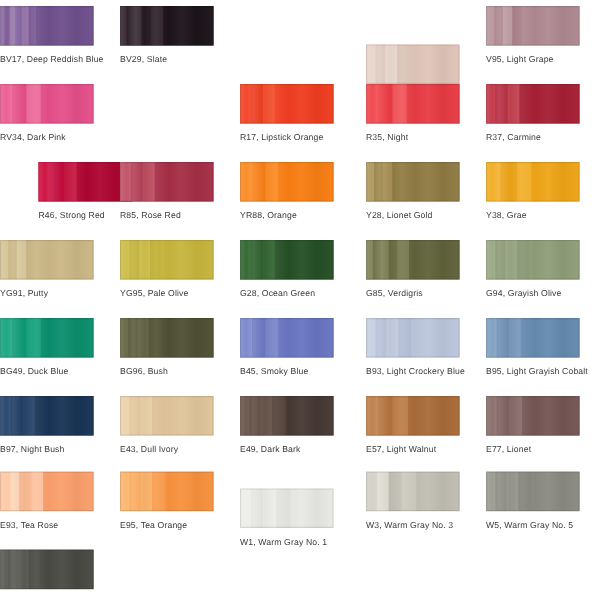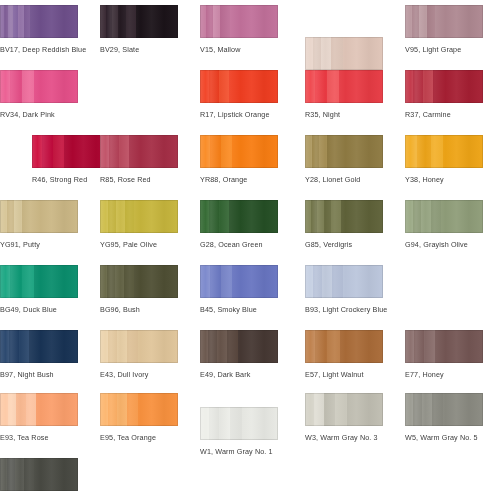--- a/index.html
+++ b/index.html
@@ -93,32 +93,20 @@
         <div class="band" style="left: 6px; width: 6px; background: rgb(42, 29, 39);"></div>
         <div class="band" style="left: 12px; width: 6px; background: rgb(56, 42, 51);"></div>
         <div class="band" style="left: 18px; width: 8px; background: rgb(37, 26, 34);"></div>
         <div class="band" style="left: 26px; width: 10px; background: rgb(48, 34, 43);"></div>
         <div class="band" style="left: 36px; width: 42px; background: rgb(27, 19, 25);"></div>
         <div class="sheen"></div>
         <div class="edge"></div>
       </div>
       <div class="swatch-label">BV29, Slate</div>
     </div>
-    <div class="swatch-cell" style="left: 200px; top: 5px;">
-      <div class="swatch-chip" style="background: rgb(191, 110, 150); width: 78px; height: 33px;">
-        <div class="band" style="left: 0px; width: 6px; background: rgb(198, 127, 162);"></div>
-        <div class="band" style="left: 6px; width: 7px; background: rgb(185, 106, 146);"></div>
-        <div class="band" style="left: 13px; width: 7px; background: rgb(205, 137, 170);"></div>
-        <div class="band" style="left: 20px; width: 10px; background: rgb(187, 109, 149);"></div>
-        <div class="band" style="left: 30px; width: 48px; background: rgb(193, 112, 154);"></div>
-        <div class="sheen"></div>
-        <div class="edge"></div>
-      </div>
-      <div class="swatch-label">V15, Mallow</div>
-    </div>
     <div class="swatch-cell" style="left: 305px; top: 21px; margin-top: 16px;">
       <div class="swatch-chip" style="background: rgb(227, 201, 189); width: 78px; height: 33px;">
         <div class="band" style="left: 0px; width: 8px; background: rgb(233, 214, 204);"></div>
         <div class="band" style="left: 8px; width: 8px; background: rgb(222, 202, 191);"></div>
         <div class="band" style="left: 16px; width: 10px; background: rgb(234, 217, 207);"></div>
         <div class="band" style="left: 26px; width: 12px; background: rgb(220, 196, 183);"></div>
         <div class="band" style="left: 38px; width: 40px; background: rgb(224, 197, 184);"></div>
         <div class="sheen"></div>
         <div class="edge"></div>
       </div>
@@ -227,21 +215,21 @@
     </div>
     <div class="swatch-cell" style="left: 405px; top: 135px;">
       <div class="swatch-chip" style="background: rgb(240, 168, 27); width: 78px; height: 33px;">
         <div class="band" style="left: 0px; width: 12px; background: rgb(242, 176, 44);"></div>
         <div class="band" style="left: 12px; width: 14px; background: rgb(238, 165, 25);"></div>
         <div class="band" style="left: 26px; width: 12px; background: rgb(243, 176, 42);"></div>
         <div class="band" style="left: 38px; width: 40px; background: rgb(238, 164, 22);"></div>
         <div class="sheen"></div>
         <div class="edge"></div>
       </div>
-      <div class="swatch-label">Y38, Honey</div>
+      <div class="swatch-label">Y38, Grae</div>
     </div>
     <div class="swatch-cell" style="left: 0px; top: 200px;">
       <div class="swatch-chip" style="background: rgb(205, 186, 135); width: 78px; height: 33px;">
         <div class="band" style="left: 0px; width: 7px; background: rgb(216, 199, 154);"></div>
         <div class="band" style="left: 7px; width: 7px; background: rgb(202, 182, 132);"></div>
         <div class="band" style="left: 14px; width: 8px; background: rgb(219, 203, 159);"></div>
         <div class="band" style="left: 22px; width: 8px; background: rgb(201, 182, 132);"></div>
         <div class="band" style="left: 30px; width: 48px; background: rgb(203, 183, 133);"></div>
         <div class="sheen"></div>
         <div class="edge"></div>
@@ -335,20 +323,31 @@
         <div class="band" style="left: 0px; width: 8px; background: rgb(199, 209, 227);"></div>
         <div class="band" style="left: 8px; width: 9px; background: rgb(182, 193, 216);"></div>
         <div class="band" style="left: 17px; width: 10px; background: rgb(195, 205, 224);"></div>
         <div class="band" style="left: 27px; width: 11px; background: rgb(178, 189, 213);"></div>
         <div class="band" style="left: 38px; width: 40px; background: rgb(187, 198, 220);"></div>
         <div class="sheen"></div>
         <div class="edge"></div>
       </div>
       <div class="swatch-label">B93, Light Crockery Blue</div>
     </div>
+    <div class="swatch-cell" style="left: 405px; top: 265px;">
+      <div class="swatch-chip" style="background: rgb(109, 143, 180); width: 78px; height: 33px;">
+        <div class="band" style="left: 0px; width: 9px; background: rgb(132, 163, 195);"></div>
+        <div class="band" style="left: 9px; width: 10px; background: rgb(108, 142, 179);"></div>
+        <div class="band" style="left: 19px; width: 10px; background: rgb(123, 154, 189);"></div>
+        <div class="band" style="left: 29px; width: 49px; background: rgb(100, 138, 175);"></div>
+        <div class="sheen"></div>
+        <div class="edge"></div>
+      </div>
+      <div class="swatch-label">B95, Light Grayish Cobalt</div>
+    </div>
     <div class="swatch-cell" style="left: 0px; top: 330px;">
       <div class="swatch-chip" style="background: rgb(30, 58, 96); width: 78px; height: 33px;">
         <div class="band" style="left: 0px; width: 9px; background: rgb(45, 74, 112);"></div>
         <div class="band" style="left: 9px; width: 10px; background: rgb(29, 58, 97);"></div>
         <div class="band" style="left: 19px; width: 10px; background: rgb(40, 69, 106);"></div>
         <div class="band" style="left: 29px; width: 49px; background: rgb(24, 51, 85);"></div>
         <div class="sheen"></div>
         <div class="edge"></div>
       </div>
       <div class="swatch-label">B97, Night Bush</div>
@@ -390,21 +389,21 @@
     </div>
     <div class="swatch-cell" style="left: 405px; top: 330px;">
       <div class="swatch-chip" style="background: rgb(124, 94, 92); width: 78px; height: 33px;">
         <div class="band" style="left: 0px; width: 9px; background: rgb(141, 114, 112);"></div>
         <div class="band" style="left: 9px; width: 10px; background: rgb(123, 93, 91);"></div>
         <div class="band" style="left: 19px; width: 11px; background: rgb(135, 107, 105);"></div>
         <div class="band" style="left: 30px; width: 48px; background: rgb(116, 86, 84);"></div>
         <div class="sheen"></div>
         <div class="edge"></div>
       </div>
-      <div class="swatch-label">E77, Honey</div>
+      <div class="swatch-label">E77, Lionet</div>
     </div>
     <div class="swatch-cell" style="left: 0px; top: 393px;">
       <div class="swatch-chip" style="background: rgb(251, 168, 119); width: 78px; height: 33px;">
         <div class="band" style="left: 0px; width: 8px; background: rgb(253, 203, 168);"></div>
         <div class="band" style="left: 8px; width: 8px; background: rgb(253, 211, 180);"></div>
         <div class="band" style="left: 16px; width: 10px; background: rgb(252, 187, 147);"></div>
         <div class="band" style="left: 26px; width: 10px; background: rgb(253, 195, 160);"></div>
         <div class="band" style="left: 36px; width: 42px; background: rgb(251, 159, 108);"></div>
         <div class="sheen"></div>
         <div class="edge"></div>

